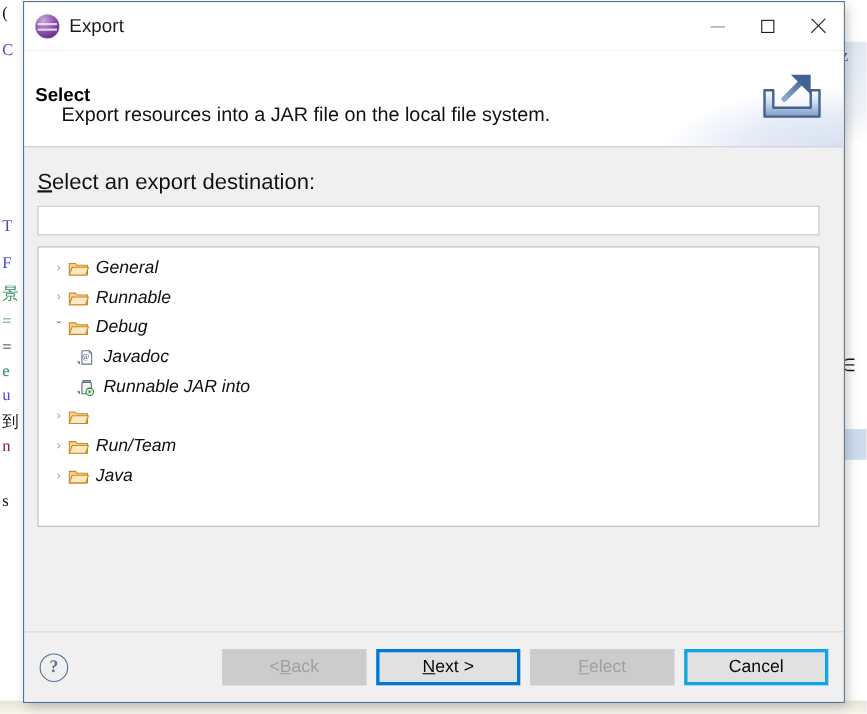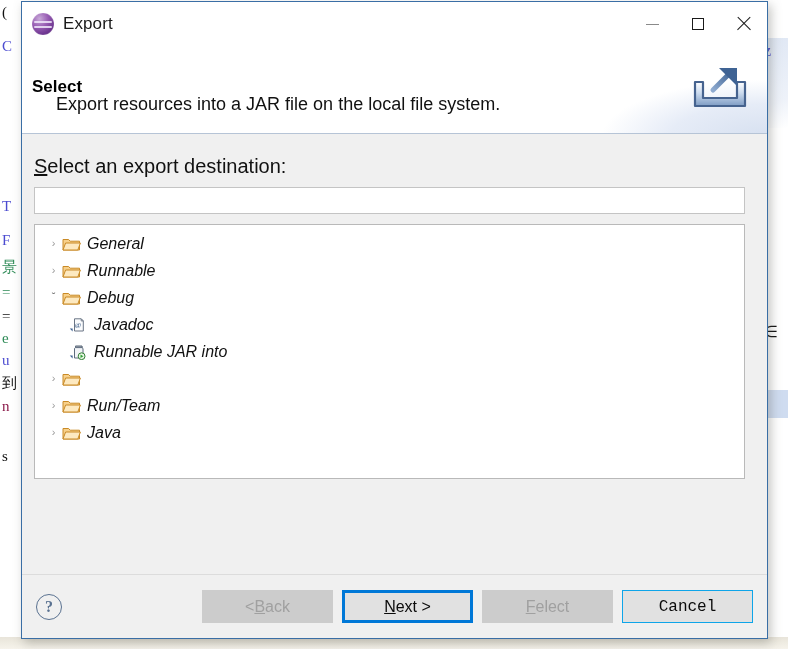--- a/index.html
+++ b/index.html
@@ -315,22 +315,21 @@
     color: #a0a0a0;
     background: #cccccc;
     border-color: #cccccc;
   }
   .wbtn.default {
     border: 3px solid #0078d7;
     background: #e1e1e1;
   }
   .wbtn.plain {
     background: #e1e1e1;
-    border: 1px solid #0ea5e9;
-    font-family: Liberation Mono, monospace;
+    border: 3px solid #0ea5e9;
   }
 </style>
 </head>
 <body>
 
 <div id="bg-layer">
   <div id="bg-editor-strip">
       <div class="bgline" style="top: 4px; color: rgb(17, 17, 17);">(</div>
       <div class="bgline" style="top: 38px; color: rgb(75, 75, 208);">C</div>
       <div class="bgline" style="top: 198px; color: rgb(75, 75, 208);">T</div>

